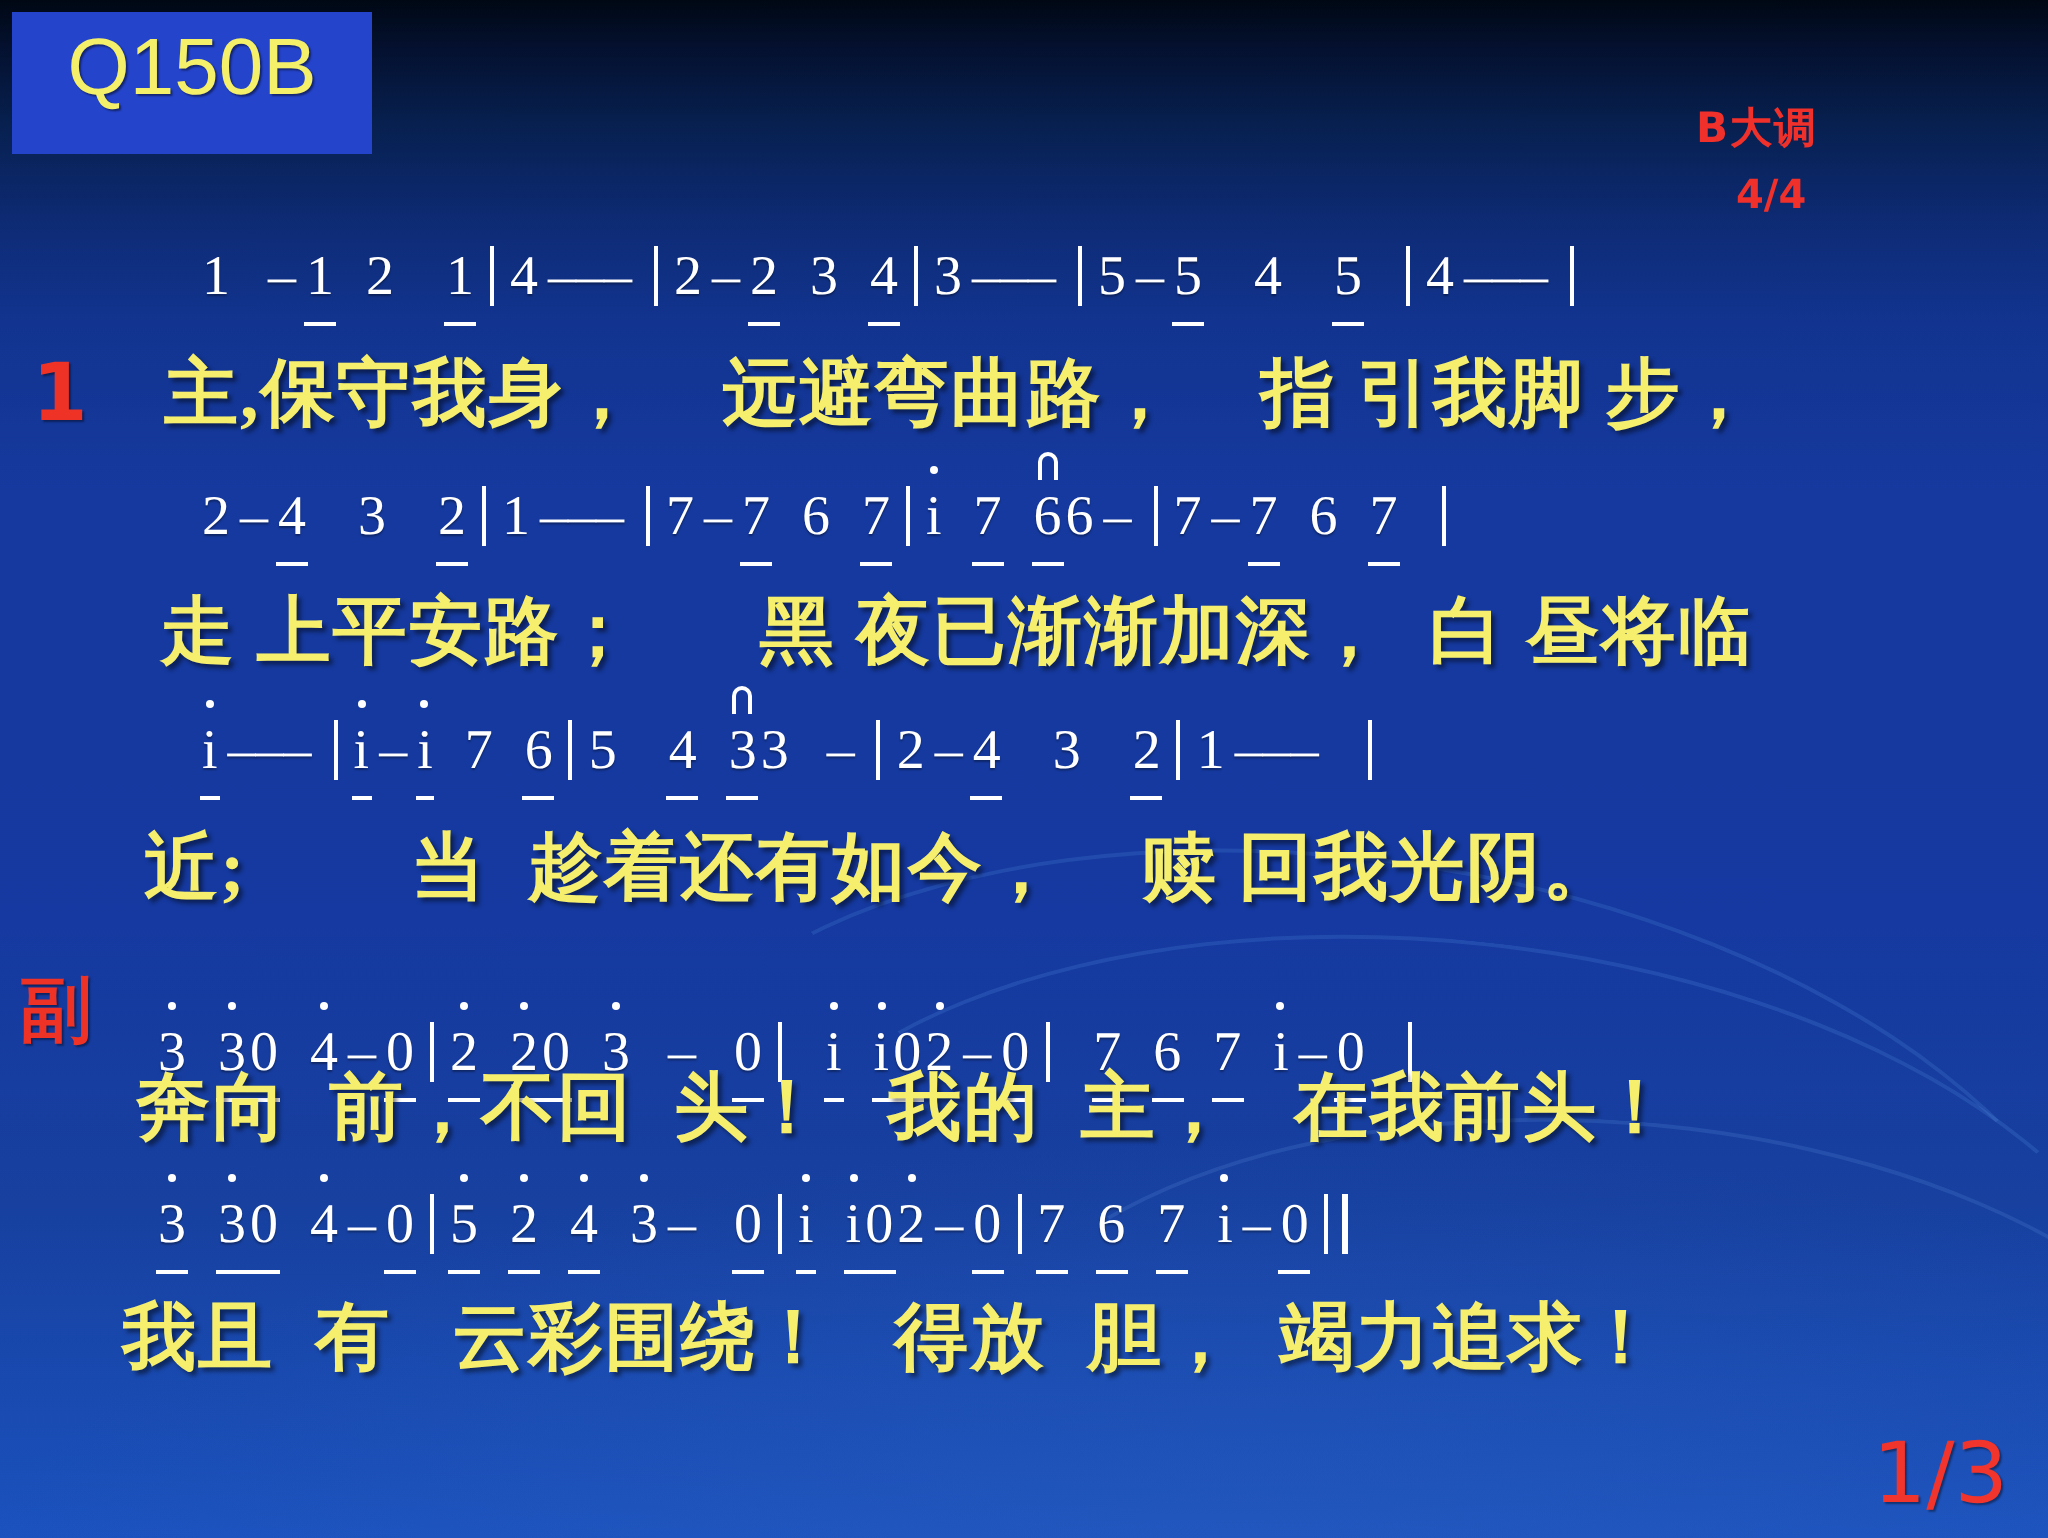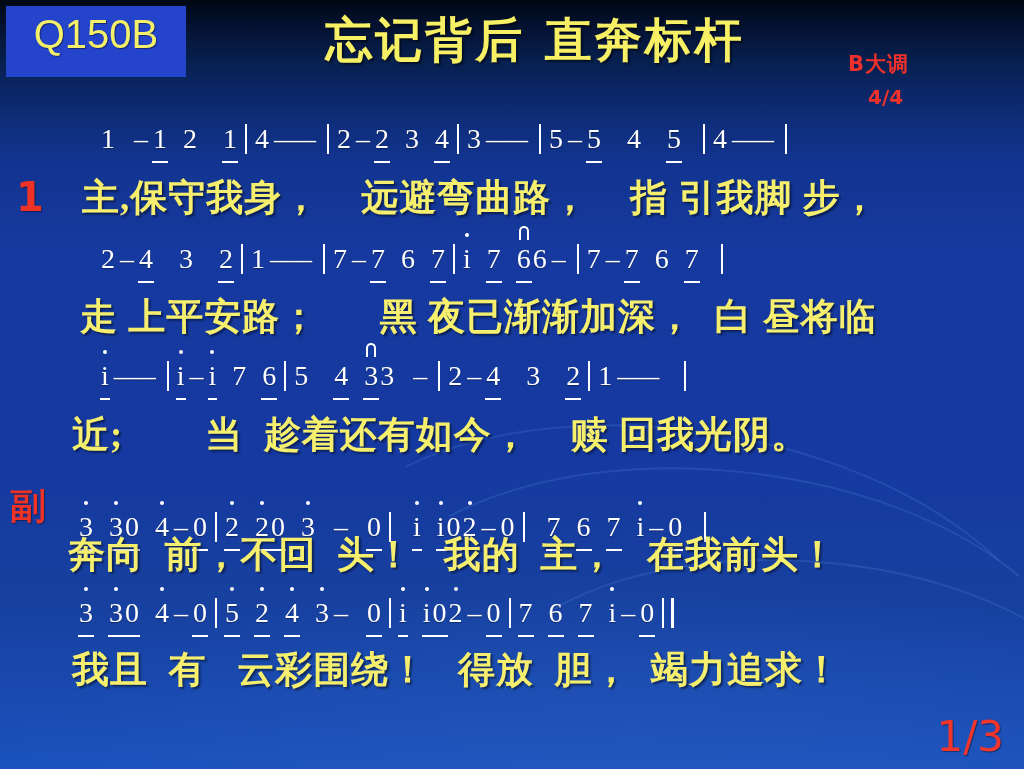--- a/index.html
+++ b/index.html
@@ -182,21 +182,20 @@
 </head>
 <body>
 
 <div id="slide">
 
   <div class="swoosh swoosh-a"></div>
   <div class="swoosh swoosh-b"></div>
   <div class="swoosh swoosh-c"></div>
 
   <div class="code-badge">Q150B</div>
-  <div class="title">忘记背后  直奔标杆</div>
   <div class="key-sig">B大调</div>
   <div class="time-sig">4/4</div>
 
   <div class="row" style="top:118px;">
     <div class="notation" style="position:absolute; left:100px; top:0;">
       <span class="n">1</span><span class="sp"></span><span class="dash">–</span><span class="n u">1</span><span class="sp"></span><span class="n">2</span><span class="sp2"></span><span class="n u">1</span><span class="bar"></span><span class="n">4</span><span class="dash">–––</span><span class="bar"></span><span class="n">2</span><span class="dash">–</span><span class="n u">2</span><span class="sp"></span><span class="n">3</span><span class="sp"></span><span class="n u">4</span><span class="bar"></span><span class="n">3</span><span class="dash">–––</span><span class="bar"></span><span class="n">5</span><span class="dash">–</span><span class="n u">5</span><span class="sp2"></span><span class="n">4</span><span class="sp2"></span><span class="n u">5</span><span class="sp"></span><span class="bar"></span><span class="n">4</span><span class="dash">–––</span><span class="bar"></span>
     </div>
   </div>
   <div class="row" style="top:175px;">
     <div class="marker marker-num" style="position:absolute; left:16px; top:0;">1</div>
@@ -230,18 +229,18 @@
   <div class="row" style="top:530px;">
     <div class="lyrics" style="position:absolute; left:68px; top:0;">奔向  前，不回  头！   我的  主，   在我前头！</div>
   </div>
 
   <div class="row" style="top:592px;">
     <div class="notation" style="position:absolute; left:78px; top:0;">
       <span class="n dot u">3</span><span class="sp"></span><span class="n dot u">3</span><span class="n u">0</span><span class="sp"></span><span class="n dot">4</span><span class="dash">–</span><span class="n u">0</span><span class="bar"></span><span class="n dot u">5</span><span class="sp"></span><span class="n dot u">2</span><span class="sp"></span><span class="n dot u">4</span><span class="sp"></span><span class="n dot">3</span><span class="dash">–</span><span class="sp"></span><span class="n u">0</span><span class="bar"></span><span class="n dot u">i</span><span class="sp"></span><span class="n dot u">i</span><span class="n u">0</span><span class="n dot">2</span><span class="dash">–</span><span class="n u">0</span><span class="bar"></span><span class="n u">7</span><span class="sp"></span><span class="n u">6</span><span class="sp"></span><span class="n u">7</span><span class="sp"></span><span class="n dot">i</span><span class="dash">–</span><span class="n u">0</span><span class="dbar"></span>
     </div>
   </div>
   <div class="row" style="top:645px;">
-    <div class="lyrics" style="position:absolute; left:72px; top:0;text-align:right;">我且  有   云彩围绕！   得放  胆，  竭力追求！</div>
+    <div class="lyrics" style="position:absolute; left:61px; top:0;text-align:right;">我且  有   云彩围绕！   得放  胆，  竭力追求！</div>
   </div>
 
   <div class="page-num">1/3</div>
 
 </div>
 
 </body></html>

